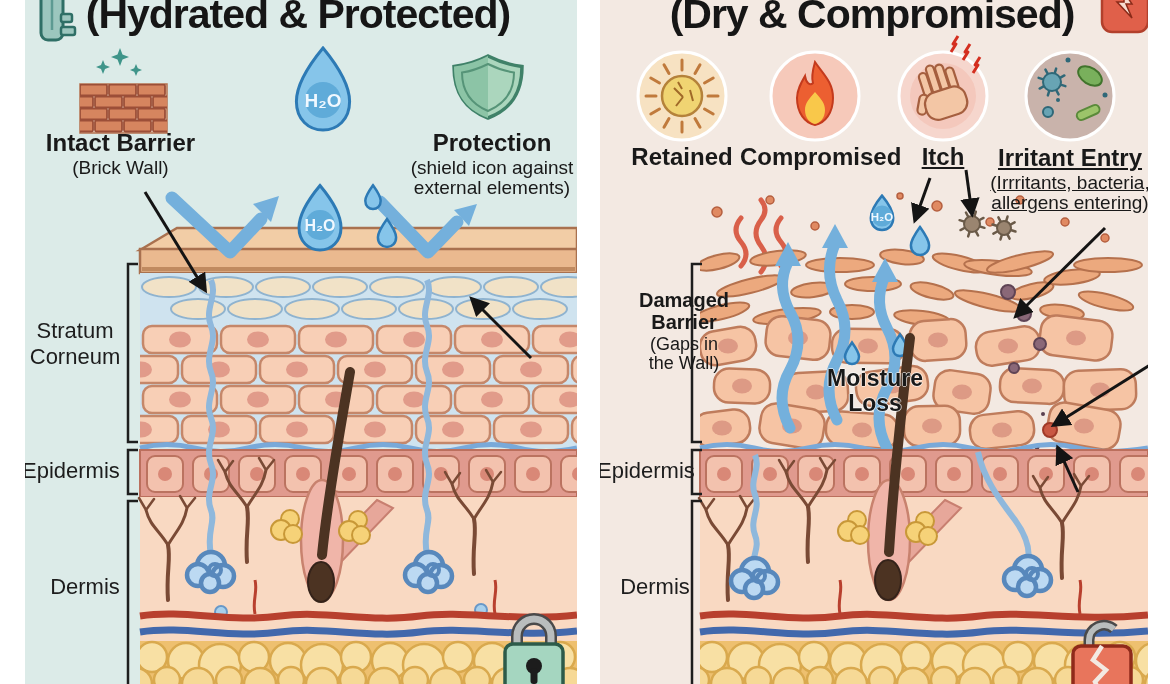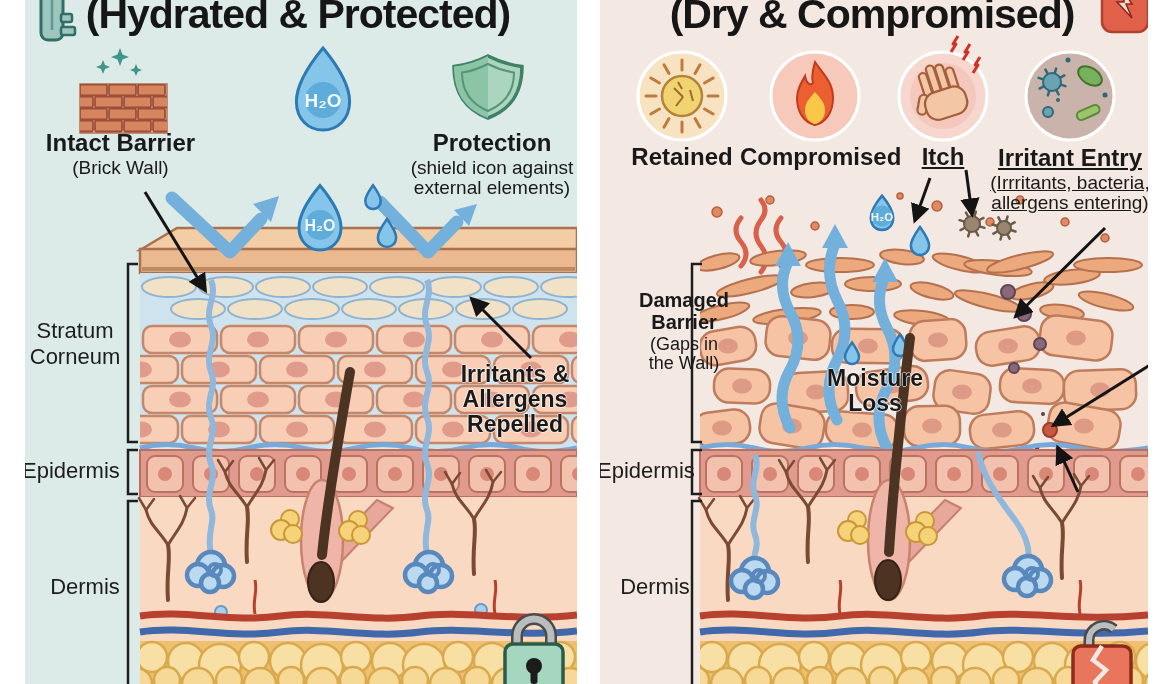--- a/index.html
+++ b/index.html
@@ -311,21 +311,20 @@
   </div>
   <div class="txt" style="left:383px;top:130px;width:168px;">
     <div class="lbl">Protection</div>
     <div class="sub">(shield icon against external elements)</div>
   </div>
 
   <div class="txt layer" style="left:4px;top:318px;width:92px;">Stratum Corneum</div>
   <div class="txt layer" style="left:-3px;top:458px;width:96px;">Epidermis</div>
   <div class="txt layer" style="left:12px;top:574px;width:96px;">Dermis</div>
 
-  <div class="txt ann halo" style="left:424px;top:362px;width:132px;">Irritants &amp; Allergens Repelled</div>
 </div>
 
 <div class="panel" id="panel-right">
   <svg width="548" height="684" viewBox="0 0 548 684">
     <defs>
       <clipPath id="rclip">
           <rect x="100" y="226" width="448" height="458"></rect>
         </clipPath>
       <marker id="ab2" viewBox="0 0 10 10" refX="8" refY="5" markerWidth="6.5" markerHeight="6.5" orient="auto">
         <path d="M0,0 L10,5 L0,10 Z" fill="#141414"></path>

